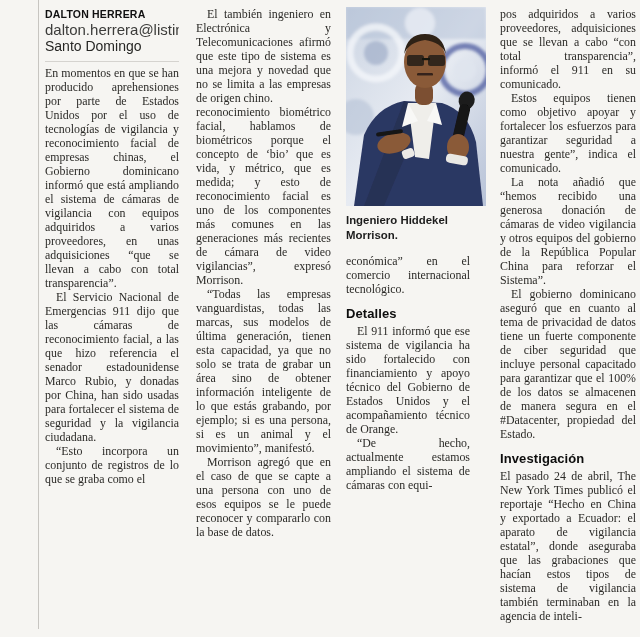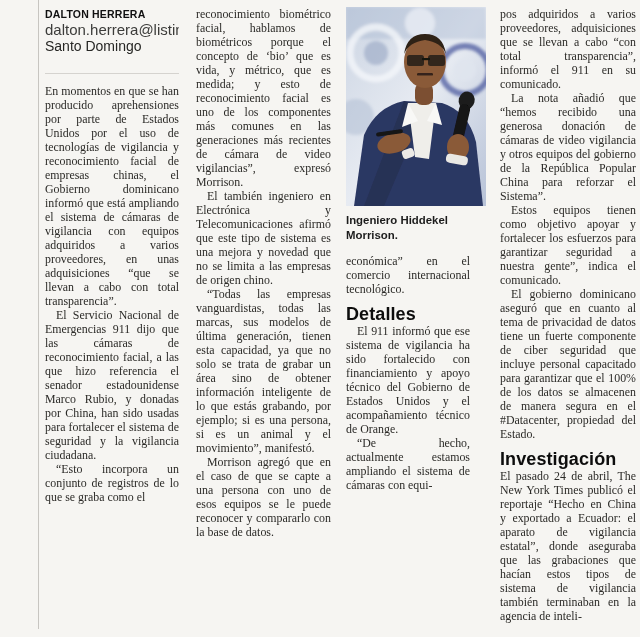--- a/index.html
+++ b/index.html
@@ -27,29 +27,29 @@
   .col1{width:134px;margin-right:17px;}
   .col2{width:135px;margin-right:15px;}
   .col3{width:142px;margin-right:12px;}
   .col3 .para,.col3 .section-header{width:124px;}
   .col4{width:136px;}
   .para{margin:0;}
   .para.indent{text-indent:11px;}
   .byline{
     font-family:"Liberation Sans", sans-serif;
     border-bottom:1px solid #d5d3cf;
-    padding-bottom:20px;margin-bottom:10px;
+    padding-bottom:8px;margin-bottom:4px;
     text-align:left;
   }
   .byline-author{font-weight:bold;font-size:10.5px;letter-spacing:.2px;color:#101010;}
   .byline-email{font-size:15px;color:#3c3c3a;margin-top:2px;}
   .byline-city{font-size:14px;color:#262624;margin-top:2px;}
   .section-header{
     font-family:"Liberation Sans", sans-serif;
-    font-weight:bold;font-size:18px;color:#0d0d0d;
+    font-weight:bold;font-size:13px;color:#0d0d0d;
     margin:11px 0 3px;text-align:left;letter-spacing:.1px;
   }
   .photo-frame{width:140px;height:199px;display:block;}
   .caption{
     font-family:"Liberation Sans", sans-serif;
     font-weight:bold;font-size:11.4px;line-height:15px;
     color:#1c1c1c;margin:7px 0 11px;text-align:left;
   }
 </style>
 </head>
@@ -64,22 +64,22 @@
       <div class="byline-author">DALTON HERRERA</div>
       <div class="byline-email">dalton.herrera@listindiario.com</div>
       <div class="byline-city">Santo Domingo</div>
     </div>
     <p class="para">En momentos en que se han producido aprehensiones por parte de Estados Unidos por el uso de tecnologías de vigilancia y reconocimiento facial de empresas chinas, el Gobierno dominicano informó que está ampliando el sistema de cámaras de vigilancia con equipos adquiridos a varios proveedores, en unas adquisiciones “que se llevan a cabo con total transparencia”.</p>
     <p class="para indent">El Servicio Nacional de Emergencias 911 dijo que las cámaras de reconocimiento facial, a las que hizo referencia el senador estadounidense Marco Rubio, y donadas por China, han sido usadas para fortalecer el sistema de seguridad y la vigilancia ciudadana.</p>
     <p class="para indent">“Esto incorpora un conjunto de registros de lo que se graba como el</p>
   </div>
 
   <div class="col col2">
+    <p class="para indent">El también ingeniero en Electrónica y Telecomunicaciones afirmó que este tipo de sistema es una mejora y novedad que no se limita a las empresas de origen chino.</p>
     <p class="para">reconocimiento biométrico facial, hablamos de biométricos porque el concepto de ‘bio’ que es vida, y métrico, que es medida; y esto de reconocimiento facial es uno de los componentes más comunes en las generaciones más recientes de cámara de video vigilancias”, expresó Morrison.</p>
-    <p class="para indent">El también ingeniero en Electrónica y Telecomunicaciones afirmó que este tipo de sistema es una mejora y novedad que no se limita a las empresas de origen chino.</p>
     <p class="para indent">“Todas las empresas vanguardistas, todas las marcas, sus modelos de última generación, tienen esta capacidad, ya que no solo se trata de grabar un área sino de obtener información inteligente de lo que estás grabando, por ejemplo; si es una persona, si es un animal y el movimiento”, manifestó.</p>
     <p class="para indent">Morrison agregó que en el caso de que se capte a una persona con uno de esos equipos se le puede reconocer y compararlo con la base de datos.</p>
   </div>
 
   <div class="col col3">
     <svg class="photo-frame" viewBox="0 0 140 199" xmlns="http://www.w3.org/2000/svg" aria-hidden="true">
       <defs>
         <linearGradient id="phbg" x1="0" y1="0" x2="1" y2="1">
           <stop offset="0" stop-color="#ccd5e3"></stop>
           <stop offset="0.5" stop-color="#e7ebf2"></stop>
@@ -129,20 +129,20 @@
     </svg>
     <div class="caption">Ingeniero Hiddekel Morrison.</div>
     <p class="para">económica”  en el comercio internacional tecnológico.</p>
     <div class="section-header">Detalles</div>
     <p class="para indent">El 911 informó que ese sistema de vigilancia ha sido fortalecido con financiamiento y apoyo técnico del Gobierno de Estados Unidos y el acompañamiento técnico de Orange.</p>
     <p class="para indent">“De hecho, actualmente estamos ampliando el sistema de cámaras con equi-</p>
   </div>
 
   <div class="col col4">
     <p class="para">pos adquiridos a varios proveedores, adquisiciones que se llevan a cabo “con total transparencia”, informó el 911 en su comunicado.</p>
+    <p class="para indent">Estos equipos tienen como objetivo apoyar y fortalecer los esfuerzos para garantizar seguridad a nuestra gente”, indica el comunicado.</p>
     <p class="para indent">La nota añadió que “hemos recibido una generosa donación de cámaras de video vigilancia y otros equipos del gobierno de la República Popular China para reforzar el Sistema”.</p>
-    <p class="para indent">Estos equipos tienen como objetivo apoyar y fortalecer los esfuerzos para garantizar seguridad a nuestra gente”, indica el comunicado.</p>
     <p class="para indent">El gobierno dominicano aseguró que en cuanto al tema de privacidad de datos tiene un fuerte componente de ciber seguridad que incluye personal capacitado para garantizar que el 100% de los datos se almacenen de manera segura en el  #Datacenter, propiedad del Estado.</p>
     <div class="section-header">Investigación</div>
     <p class="para">El pasado 24 de abril, The New York Times publicó el reportaje “Hecho en China y exportado a Ecuador: el aparato de vigilancia estatal”, donde aseguraba que las grabaciones que hacían estos tipos de sistema de vigilancia también terminaban en la agencia de inteli-</p>
   </div>
 
 </div>
 
 </body></html>

